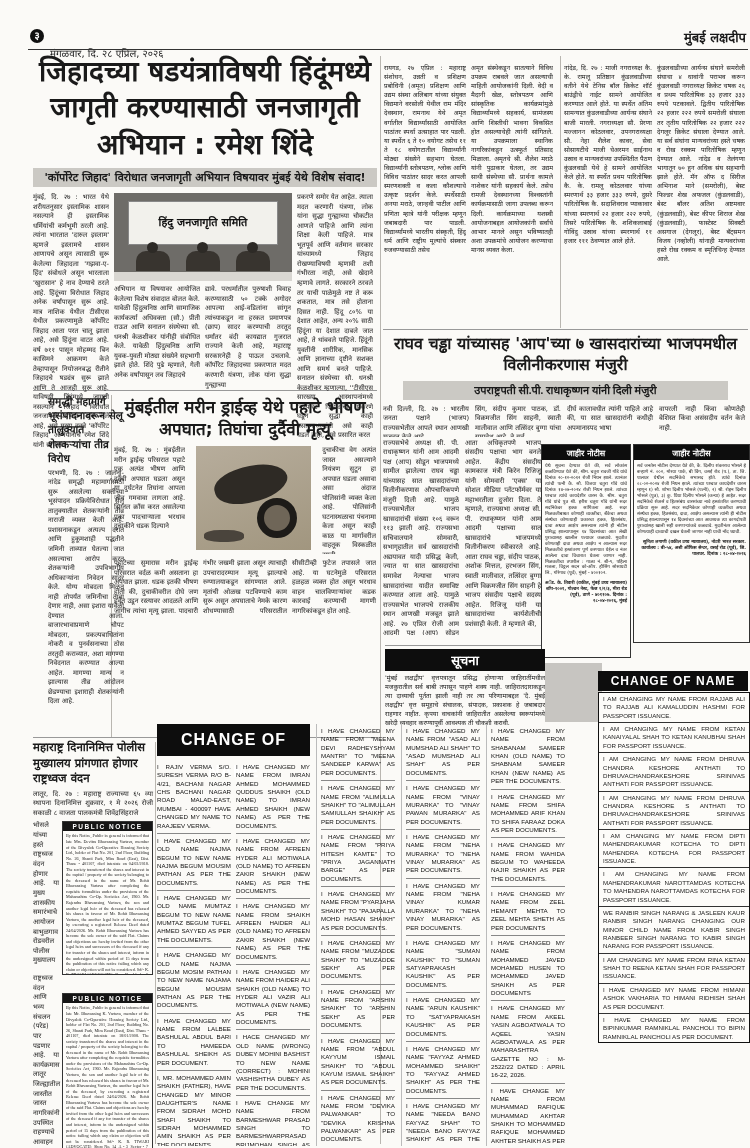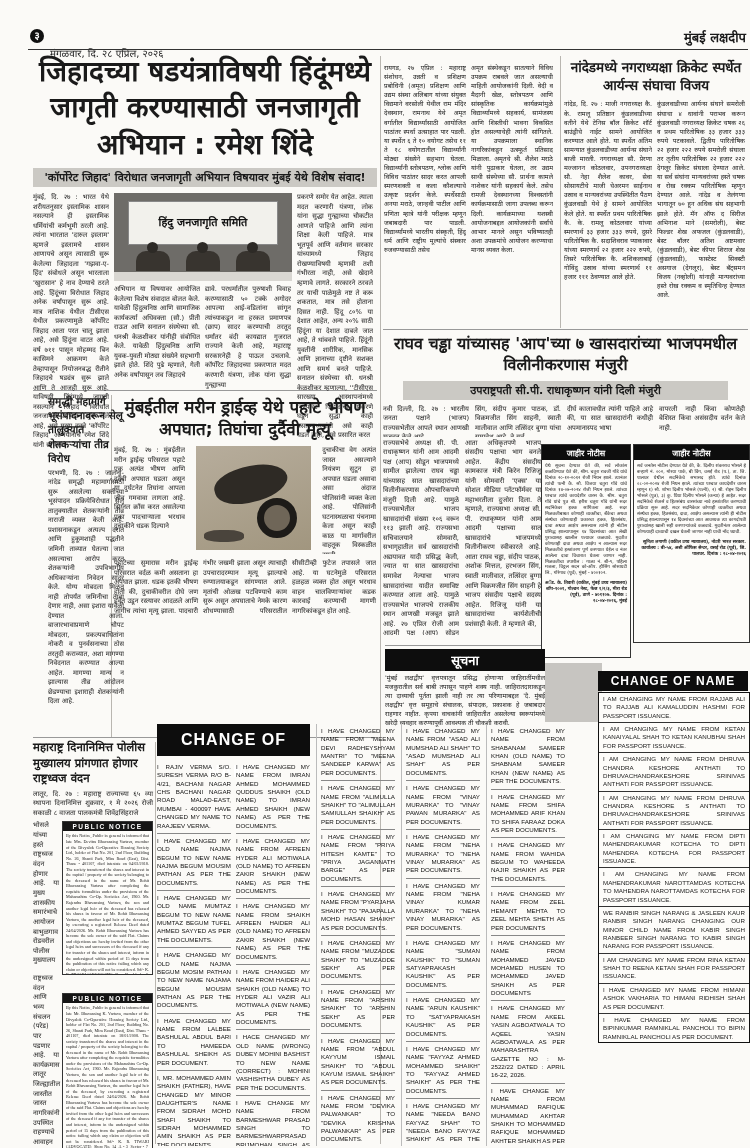--- a/index.html
+++ b/index.html
@@ -106,30 +106,29 @@
   </div>
 
   <div class="abs" style="left:384px;top:58px;width:172px;">
     <div class="flexr" style="margin-top:6px;gap:5px;">
       <div class="bt clip" style="width:82px;height:228px;font-size:6.4px;">रायगड, २७ एप्रिल : महाराष्ट्र संशोधन, उन्नती व प्रशिक्षण प्रबोधिनी (अमृत) प्रशिक्षण आणि उद्यम संस्था अलिबाग यांच्या संयुक्त विद्यमाने वरसोली येथील राम मंदिर देवस्थान, रामनाथ येथे अमृत वर्गातील विद्यार्थ्यांसाठी आयोजित पाठांतर स्पर्धा उत्साहात पार पडली. या स्पर्धेत ६ ते १० वयोगट तसेच ११ ते १८ वयोगटातील विद्यार्थ्यांनी मोठ्या संख्येने सहभाग घेतला. विद्यार्थ्यांनी स्तोत्रपठण, श्लोक आणि विविध पाठांतर सादर करत आपली स्मरणशक्ती व कला कौशल्याचे उत्कृष्ट प्रदर्शन केले. स्पर्धेसाठी अनया मराठे, जान्हवी पाटील आणि प्रणिता म्हात्रे यांनी परीक्षक म्हणून जबाबदारी पार पाडली. विद्यार्थ्यांमध्ये भारतीय संस्कृती, हिंदू धर्म आणि राष्ट्रीय मूल्यांचे संस्कार रुजवण्यासाठी तसेच</div>
       <div class="bt clip" style="width:82px;height:228px;font-size:6.4px;">अमृत संस्थेकडून सातत्याने विविध उपक्रम राबवले जात असल्याची माहिती आयोजकांनी दिली. वेदी व मैदानी खेळ, स्तोत्रपठण आणि सांस्कृतिक कार्यक्रमांमुळे विद्यार्थ्यांमध्ये सहकार्य, सामंजस्य आणि शिस्तीची भावना विकसित होत असल्याचेही त्यांनी सांगितले. या उपक्रमाला स्थानिक नागरिकांकडून उत्स्फूर्त प्रतिसाद मिळाला. अमृतचे श्री. शैलेश मराठे यांनी पुढाकार घेतला, तर उद्यम साथी संस्थेच्या सौ. प्रार्थना कामले नाशेकर यांनी सहकार्य केले. तसेच रामजी देवस्थानच्या विश्वस्तांनी कार्यक्रमासाठी जागा उपलब्ध करून दिली. कार्यक्रमाच्या यशस्वी आयोजनाबद्दल आयोजकांनी सर्वांचे आभार मानले असून भविष्यातही अशा उपक्रमांचे आयोजन करण्याचा मानस व्यक्त केला.</div>
     </div>
   </div>
 
   <div class="abs" style="left:564px;top:58px;width:184px;">
-    <div class="hl-m" style="font-size:13.5px;">नांदेडमध्ये नगराध्यक्षा क्रिकेट स्पर्धेत आर्यन्स संघाचा विजय</div>
     <div class="flexr" style="margin-top:6px;gap:5px;">
       <div class="bt clip" style="width:88px;height:222px;font-size:6.4px;">नांदेड, दि. २७ : माजी नगराध्यक्ष कै. के. रामलू प्रतिष्ठान कुंडलवाडीच्या वतीने येथे टेनिस बॉल क्रिकेट शॉर्ट बाउंड्रीचे नाईट सामने आयोजित करण्यात आले होते. या स्पर्धेत अंतिम सामन्यात कुंडलवाडीच्या आर्यन्स संघाने बाजी मारली. नगराध्यक्षा सौ. प्रेरणा मज्जानन कोठलवार, उपनगराध्यक्षा सौ. नेहा शैलेश कावर, सेवा सोसायटीचे माजी चेअरमन साईनाथ उस्राव व मान्यवरांच्या उपस्थितीत पैठण कुंडलवाडी येथे हे सामने आयोजित केले होते. या स्पर्धेत प्रथम पारितोषिक कै. के. रामलू कोठलवार यांच्या स्मरणार्थ ३३ हजार ३३३ रुपये, दुसरे पारितोषिक कै. सदाशिवराव प्याकावार यांच्या स्मरणार्थ २२ हजार २२२ रुपये, तिसरे पारितोषिक कै. शशिकलाबाई गोविंदु उस्राव यांच्या स्मरणार्थ ११ हजार १११ ठेवण्यात आले होते.</div>
       <div class="bt clip" style="width:88px;height:222px;font-size:6.4px;">कुंडलवाडीच्या आर्यन्स संघाने समरोली संघाचा ४ धावांनी पराभव करून कुंडलवाडी नगराध्यक्ष क्रिकेट चषक २६ व प्रथम पारितोषिक ३३ हजार ३३३ रुपये पटकावले. द्वितीय पारितोषिक २२ हजार २२२ रुपये समरोली संघाला तर तृतीय पारितोषिक २२ हजार २२२ देगलूर क्रिकेट संघाला देण्यात आले. या सर्व संघांना मान्यवरांच्या हस्ते चषक व रोख रक्कम पारितोषिक म्हणून देण्यात आले. नांदेड व तेलंगणा भागातून ७० हून अधिक संघ सहभागी झाले होते. मॅन ऑफ द सिरीज अभिनाश माने (समरोली), बेस्ट फिल्डर शेख अफजल (कुंडलवाडी), बेस्ट बॉलर अतिश अष्टमवार (कुंडलवाडी), बेस्ट कीपर शिराज शेख (कुंडलवाडी), फास्टेस्ट सिक्स्टी असगाज (देगलूर), बेस्ट बॅट्समन विजय (नव्होली) यांनाही मान्यवरांच्या हस्ते रोख रक्कम व स्मृतिचिन्ह देण्यात आले.</div>
     </div>
   </div>
 
   <div class="abs" style="left:383px;top:334px;width:365px;">
     <div class="hl-l" style="font-size:16px;">राघव चड्ढा यांच्यासह 'आप'च्या ७ खासदारांच्या भाजपमधील विलीनीकरणास मंजुरी</div>
-    <div class="subbar" style="margin:5px 20px 0;">उपराष्ट्रपती सी.पी. राधाकृष्णन यांनी दिली मंजुरी</div>
+    <div class="subbar" style="margin:5px 20px 0;font-family:Liberation Serif, serif;">उपराष्ट्रपती सी.पी. राधाकृष्णन यांनी दिली मंजुरी</div>
     <div class="flexr clip" style="margin-top:5px;gap:6px;height:32px;">
         <div class="bt" style="width:86px;">नवी दिल्ली, दि. २७ : भारतीय जनता पक्षाने (भाजप) राज्यसभेतील आपले स्थान आणखी मजबूत केले आहे.</div>
         <div class="bt" style="width:86px;">सिंग, संदीप कुमार पाठक, डॉ. विक्रमजीत सिंग साहनी, स्वाती मालीवाल आणि तत्सिंदर बुग्गा यांचा समावेश आहे. ते सर्व</div>
         <div class="bt" style="width:86px;">दीर्घ कालावधीत त्यांनी पाहिले आहे की, या सात खासदारांनी कधीही अपमानास्पद भाषा</div>
         <div class="bt" style="width:86px;">वापरली नाही किंवा कोणतेही बेशिस्त किंवा असंसदीय वर्तन केले नाही.</div>
       </div>
     <div class="flexr" style="margin-top:2px;gap:6px;">
       <div class="bt clip" style="width:76px;height:196px;">राज्यसभेचे अध्यक्ष सी. पी. राधाकृष्णन यांनी आम आदमी पक्ष (आप) सोडून भाजपमध्ये सामील झालेल्या राघव चड्ढा यांच्यासह सात खासदारांच्या विलीनीकरणास औपचारिकपणे मंजुरी दिली आहे. यामुळे राज्यसभेतील भाजप खासदारांची संख्या १०६ वरून ११३ झाली आहे. राज्यसभा सचिवालयाने सोमवारी, सभागृहातील सर्व खासदारांची अद्ययावत यादी प्रसिद्ध केली, ज्यात या सात खासदारांचा समावेश नेल्याचा भाजप खासदारांच्या यादीत समाविष्ट करण्यात आला आहे. यामुळे राज्यसभेत भाजपचे राजकीय स्थान आणखी मजबूत झाले आहे. २७ एप्रिल रोजी आम आदमी पक्ष (आप) सोडून भाजपमध्ये सामील झालेल्या खासदारांमध्ये राघव चड्ढा, अशोक कुमार मित्तल, हरभजन</div>
       <div class="bt clip" style="width:76px;height:196px;">आता अधिकृतपणे भाजप संसदीय पक्षाचा भाग बनले आहेत. केंद्रीय संसदीय कामकाज मंत्री किरेन रिजिजू यांनी सोमवारी 'एक्स' या सोशल मीडिया प्लॅटफॉर्मवर या महाभरतीला दुजोरा दिला. ते म्हणाले, राज्यसभा अध्यक्ष सी. पी. राधाकृष्णन यांनी आम आदमी पक्षाच्या सात खासदारांचे भाजपमध्ये विलीनीकरण स्वीकारले आहे. आता राघव चड्ढा, संदीप पाठक, अशोक मित्तल, हरभजन सिंग, स्वाती मालीवाल, तत्सिंदर बुग्गा आणि विक्रमजीत सिंग साहनी हे भाजप संसदीय पक्षाचे सदस्य आहेत. रिजिजू यांनी या खासदारांच्या कार्यशैलीची प्रशंसाही केली. ते म्हणाले की,</div>
     </div>

